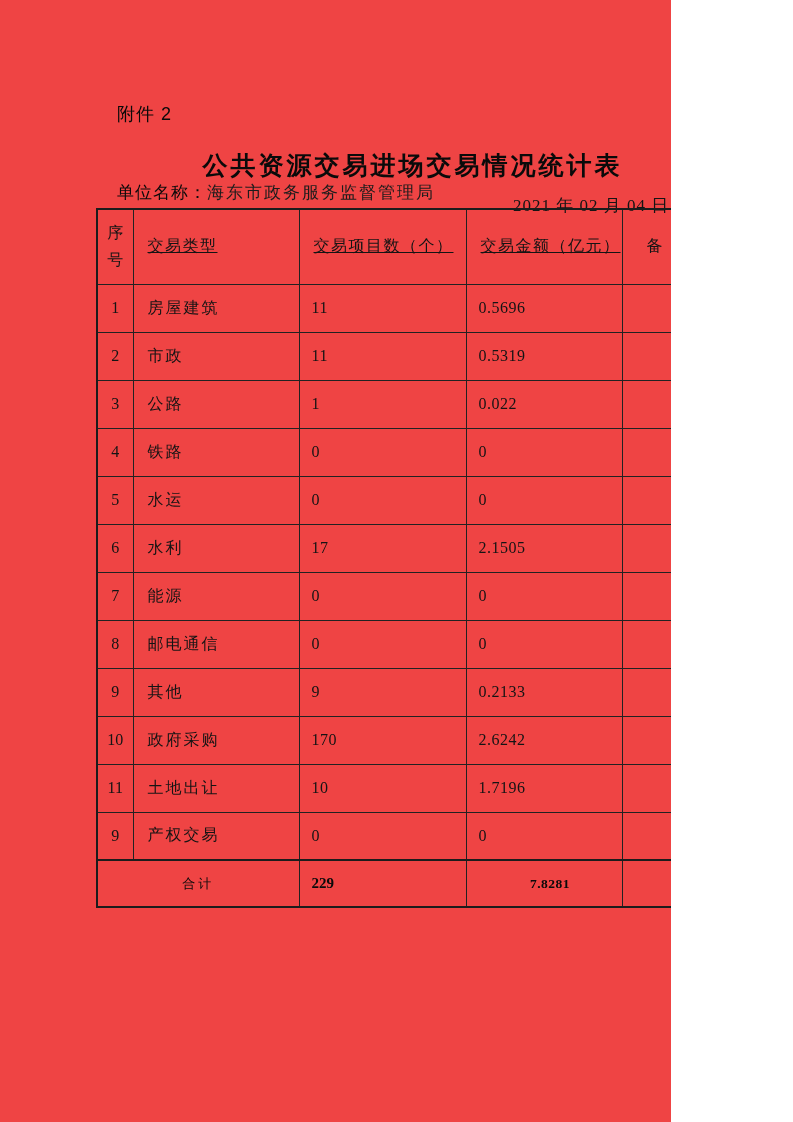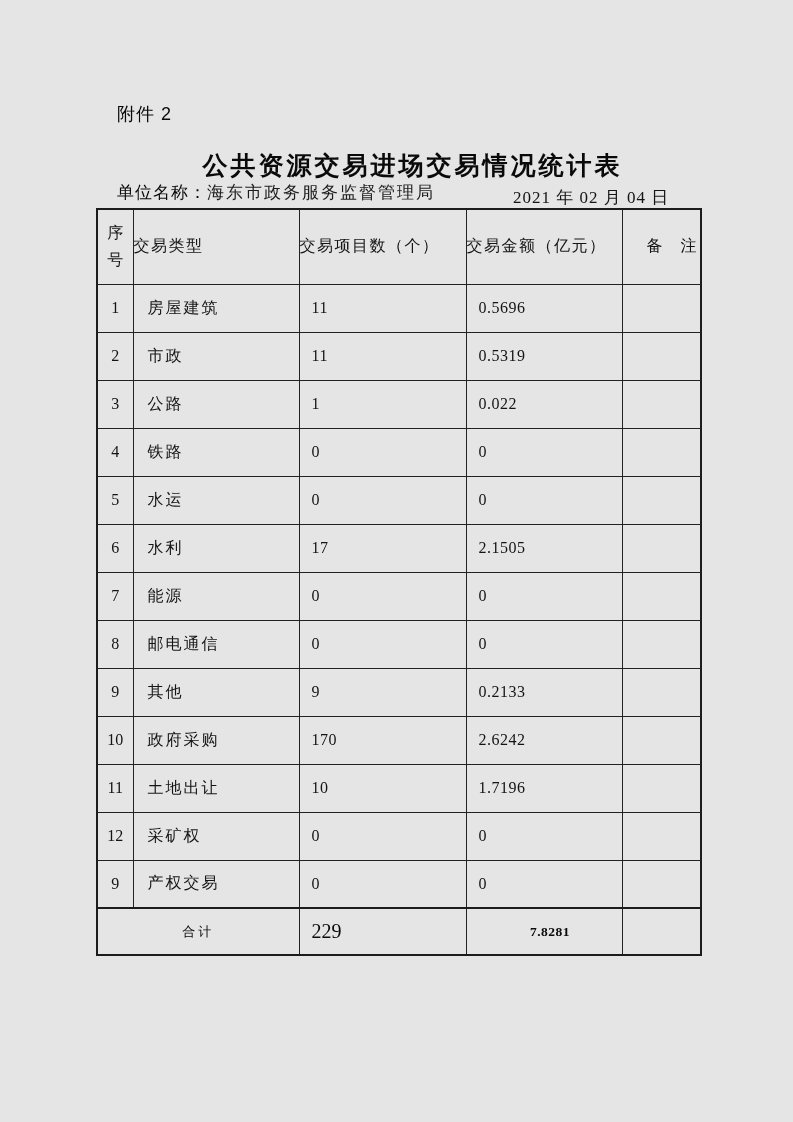--- a/index.html
+++ b/index.html
@@ -4,22 +4,22 @@
 <style>
   html, body { margin: 0; padding: 0; }
   body {
     width: 793px; height: 1122px;
     background: #ffffff;
     font-family: "Liberation Serif", serif;
     color: #111111;
   }
   .page {
     position: relative;
-    width: 793px; height: 1122px;
-    background: #e5e5e5;
+    width: 671px; height: 1122px;
+    background: #ef4444;
     overflow: hidden;
   }
   .attachment {
     position: absolute;
     left: 117px; top: 102px;
     font-family: "Liberation Sans", sans-serif;
     font-size: 18px;
     letter-spacing: 1px;
     color: #0a0a0a;
   }
@@ -49,21 +49,21 @@
     color: #0a0a0a;
     margin-top: 33px;
   }
   .unit-name {
     margin-left: 0;
     letter-spacing: 2px;
     color: #1c1c1c;
   }
   .report-date {
     position: absolute;
-    left: 396px; top: 5px;
+    left: 396px; top: 13px;
     letter-spacing: 1px;
     color: #141414;
   }
   table.stats {
     position: absolute;
     left: 96px; top: 208px;
     width: 604px;
     border-collapse: collapse;
     table-layout: fixed;
     font-size: 16px;
@@ -78,21 +78,23 @@
   tbody tr.data-row { height: 48px; }
   tbody tr.total-row { height: 47px; }
   th.h-idx {
     text-align: center;
     white-space: pre-line;
     line-height: 1.65;
     letter-spacing: 0;
   }
   th.h-type, th.h-count, th.h-amount {
     text-align: left;
+    padding-left: 14px;
     letter-spacing: 1.5px;
+    text-decoration: underline;
   }
   th.h-remark {
     text-align: left;
     padding-left: 24px;
     letter-spacing: 1px;
   }
   td.c-idx { text-align: center; }
   td.c-type {
     text-align: left;
     padding-left: 14px;
@@ -108,22 +110,22 @@
   td.total-label {
     text-align: center;
     font-weight: normal;
     font-size: 13px;
     letter-spacing: 3px;
     color: #0a0a0a;
   }
   td.total-count {
     text-align: left;
     padding-left: 12px;
-    font-weight: normal;
-    font-size: 20px;
+    font-weight: bold;
+    font-size: 15px;
     color: #0a0a0a;
   }
   td.total-amount {
     text-align: center;
     padding-left: 12px;
     font-weight: bold;
     font-size: 13.5px;
     letter-spacing: 0.5px;
     color: #0a0a0a;
   }
@@ -232,27 +234,20 @@
         <td class="c-num"></td>
       </tr>
       <tr class="data-row">
         <td class="c-idx">11</td>
         <td class="c-type">土地出让</td>
         <td class="c-num">10</td>
         <td class="c-num">1.7196</td>
         <td class="c-num"></td>
       </tr>
       <tr class="data-row">
-        <td class="c-idx">12</td>
-        <td class="c-type">采矿权</td>
-        <td class="c-num">0</td>
-        <td class="c-num">0</td>
-        <td class="c-num"></td>
-      </tr>
-      <tr class="data-row">
         <td class="c-idx">9</td>
         <td class="c-type">产权交易</td>
         <td class="c-num">0</td>
         <td class="c-num">0</td>
         <td class="c-num"></td>
       </tr>
       <tr class="total-row">
         <td class="total-label" colspan="2">合计</td>
         <td class="total-count">229</td>
         <td class="total-amount">7.8281</td>

